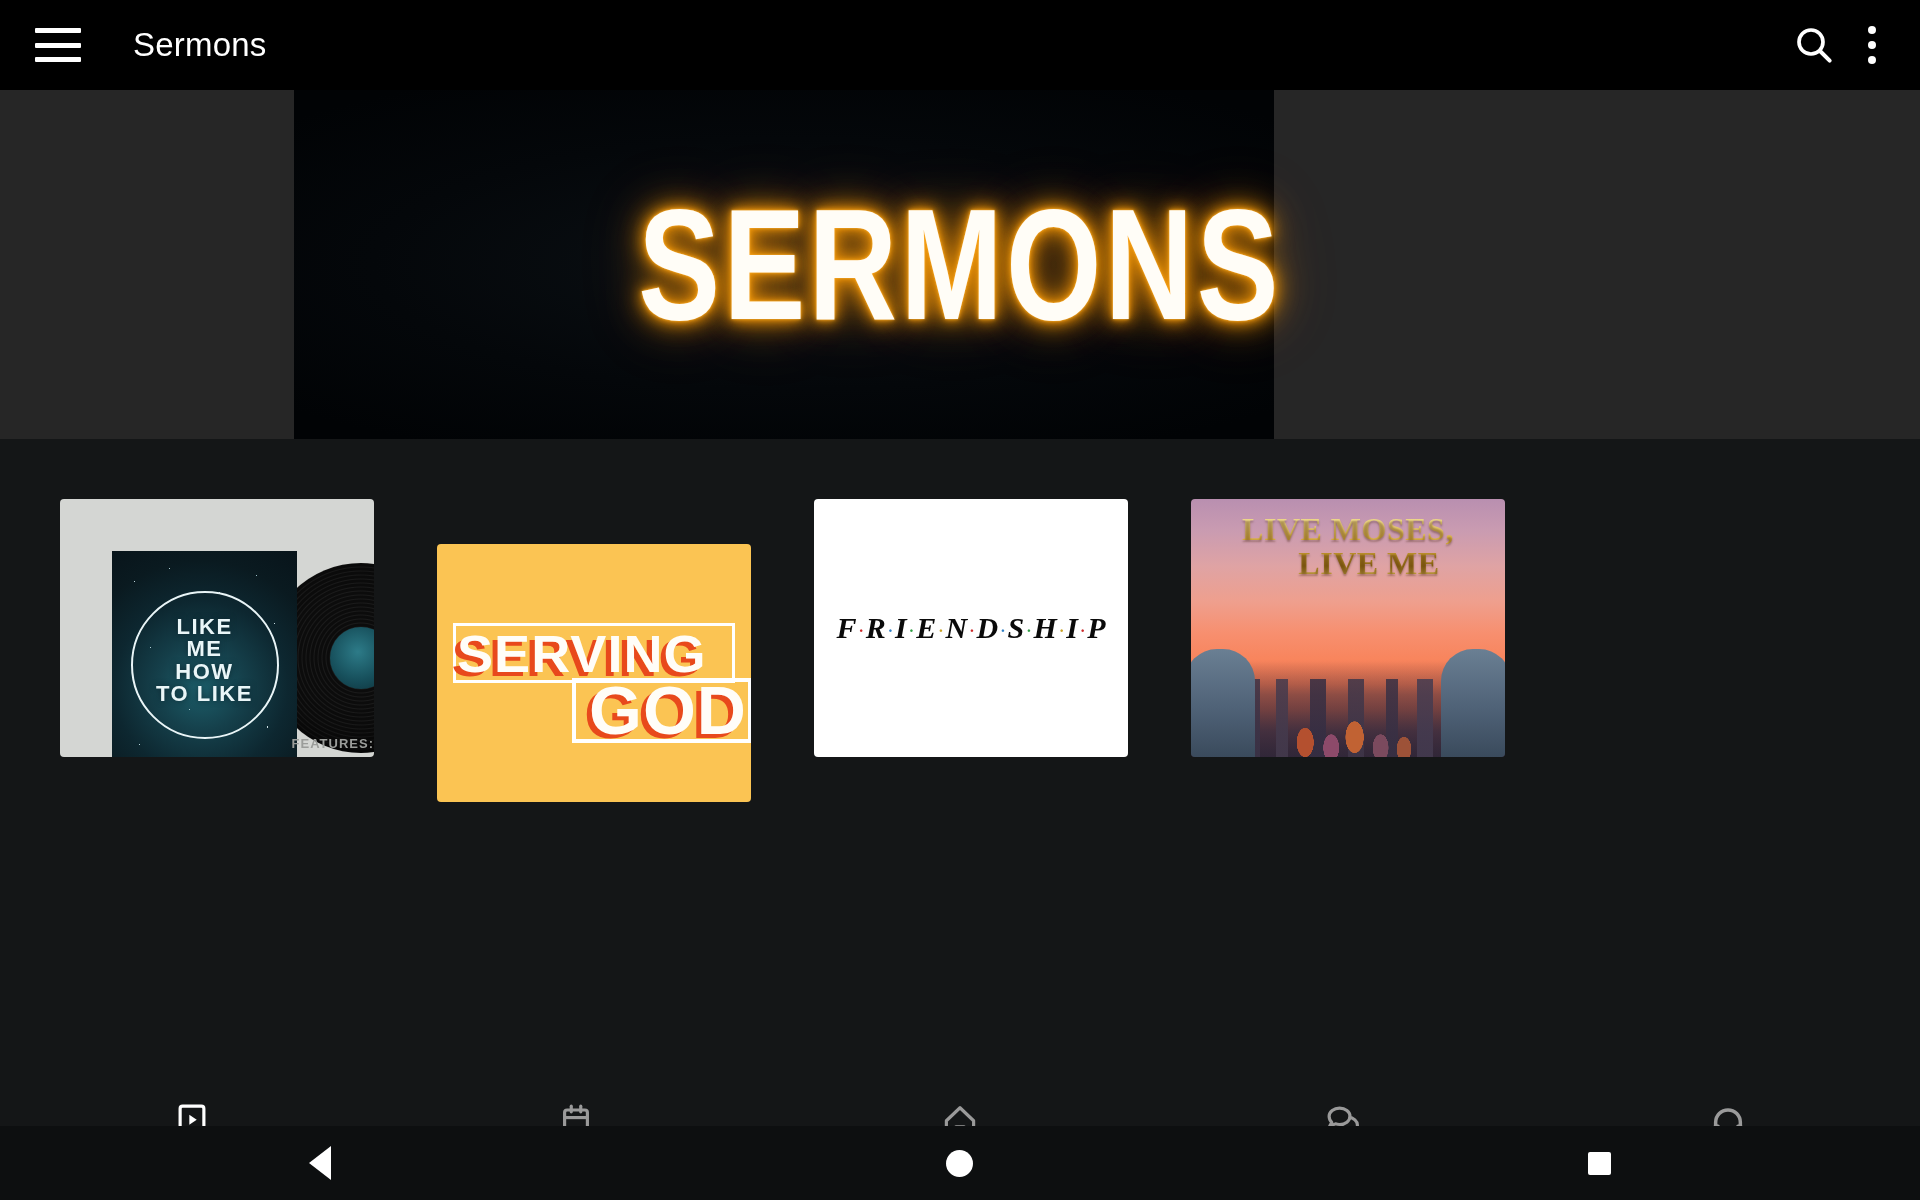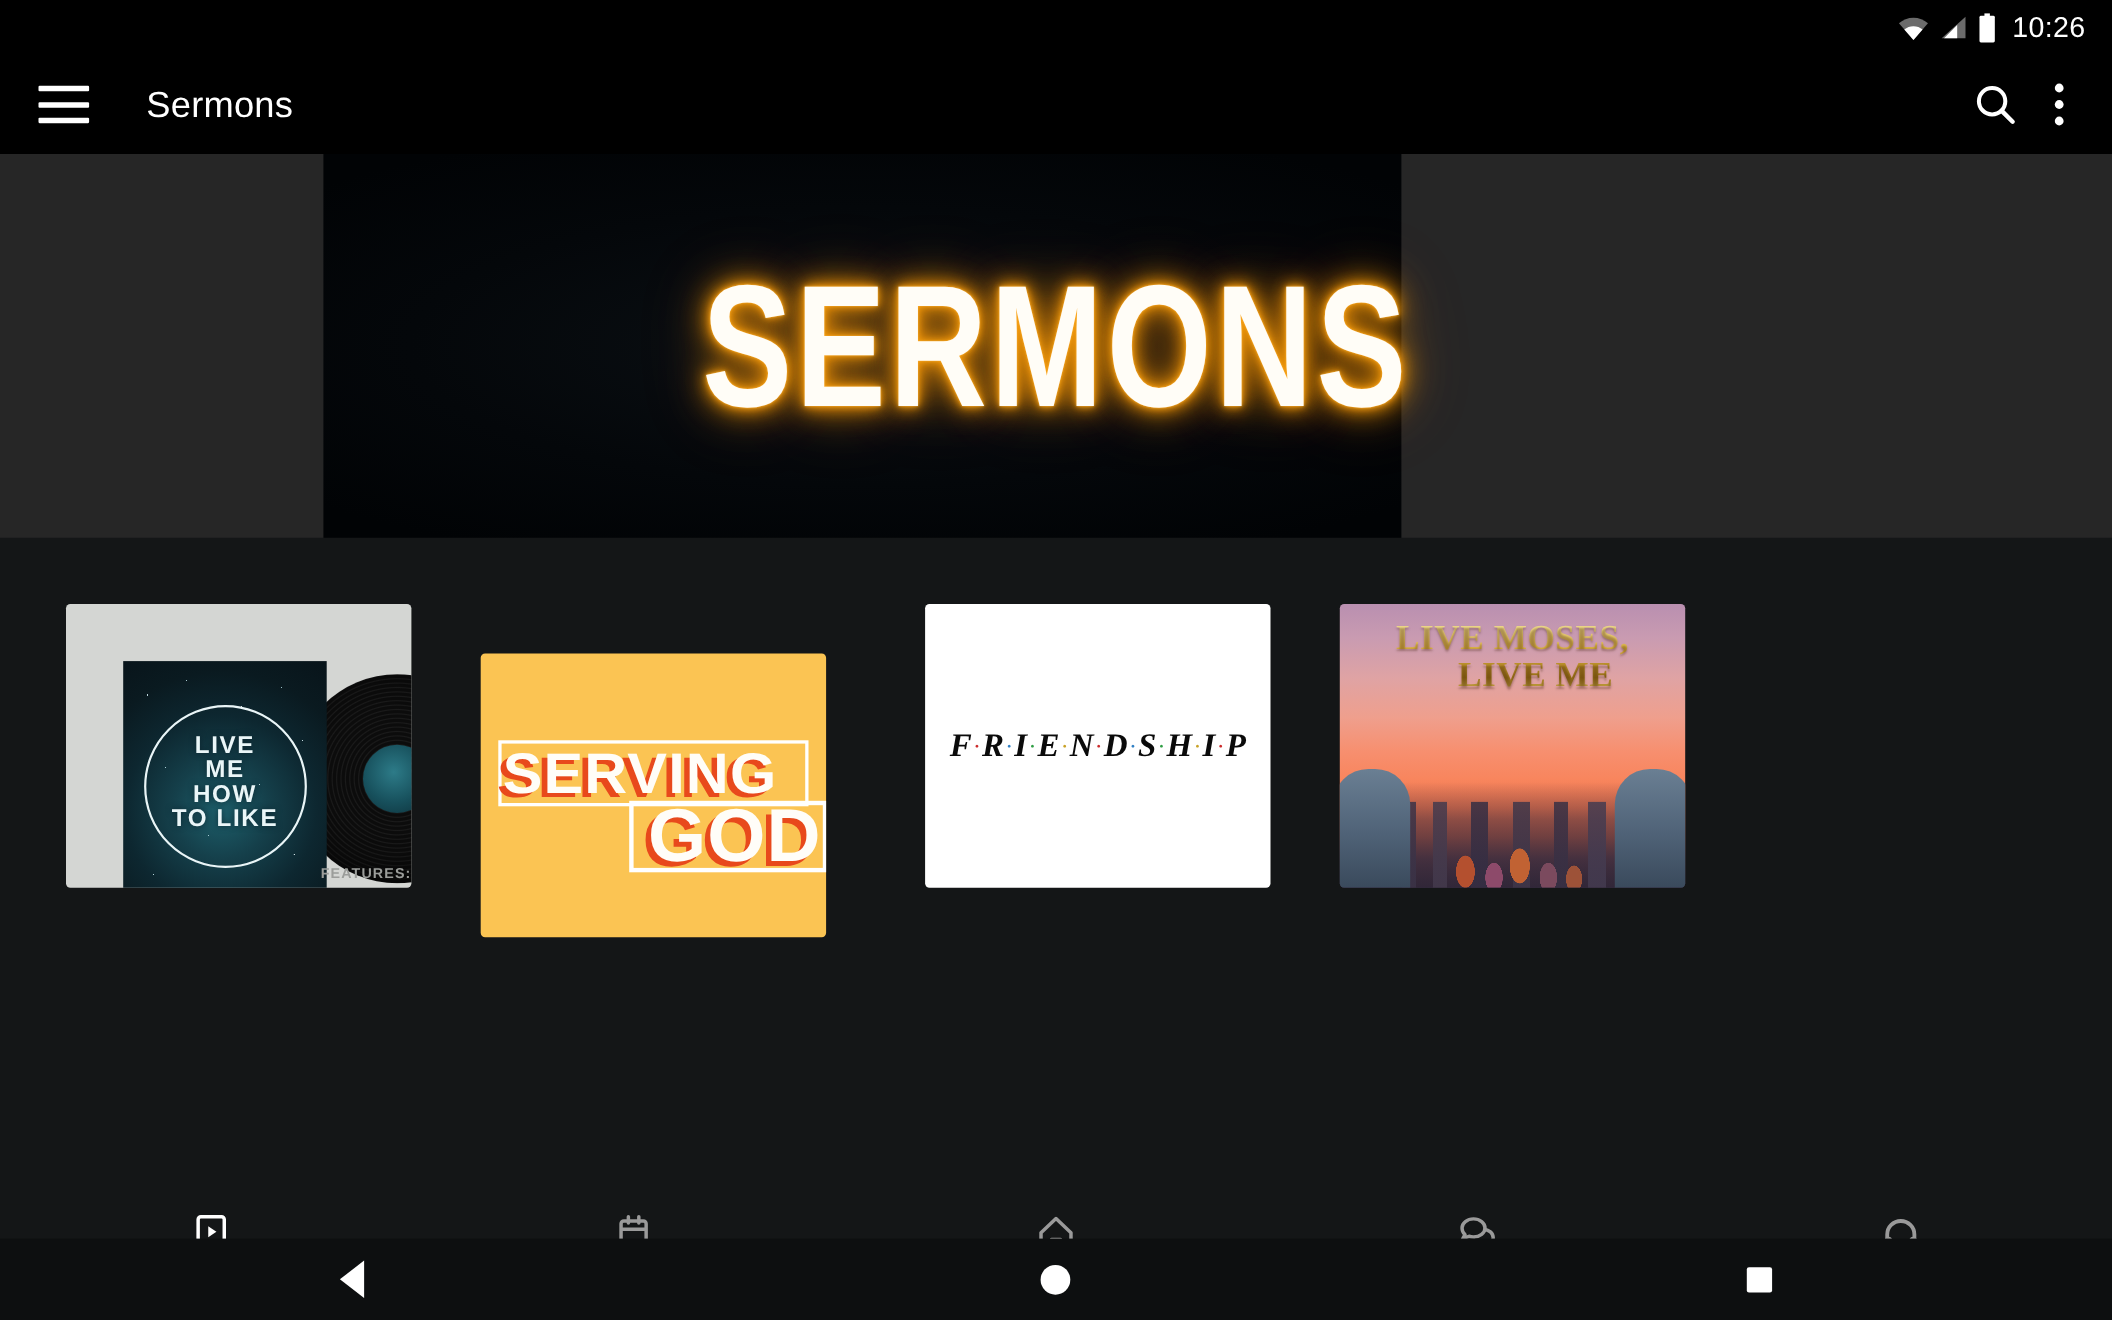--- a/index.html
+++ b/index.html
@@ -228,21 +228,21 @@
     color:#fffdf8;
     letter-spacing:1px;
     text-shadow:-5px 4px 0 #e8491c;
     z-index:3;
     white-space:nowrap;
   }
   .c2-t1 { left:20px; top:84px; font-size:52px; line-height:52px; transform:scaleX(1.04); transform-origin:left center;}
   .c2-t2 { left:152px; top:138px; font-size:68px; line-height:56px; }
 
   
-  .c3 { background:#fff;margin-left:27px; }
+  .c3 { background:#fff; }
   .c3 .friend-word {
     position:absolute;
     left:0; right:0; top:50%;
     transform:translateY(-50%);
     text-align:center;
     font-family:"Liberation Serif", serif;
     font-weight:700;
     font-style:italic;
     font-size:30px;
     letter-spacing:0px;
@@ -361,37 +361,20 @@
     border-right:22px solid #fff;
   }
   .sys-home { width:27px; height:27px; border-radius:50%; background:#fff; }
   .sys-recent { width:23px; height:23px; background:#fff; border-radius:2px; }
 </style>
 </head>
 <body>
 
 <div id="app">
 
-  <div class="status-bar">
-    <div class="status-icons">
-      <svg class="icon-wifi" viewBox="0 0 24 20">
-        <path d="M12 19.5 1 6.8C4 4.1 7.9 2.6 12 2.6S20 4.1 23 6.8Z" fill="#6b6b6b"></path>
-        <path d="M12 19.5 5.1 11.5C7 9.9 9.4 9 12 9s5 .9 6.9 2.5Z" fill="#ffffff"></path>
-      </svg>
-      <svg class="icon-signal" viewBox="0 0 24 20">
-        <path d="M22 1v18H2Z" fill="#6b6b6b"></path>
-        <path d="M15 8v11H4Z" fill="#ffffff"></path>
-      </svg>
-      <svg class="icon-batt" viewBox="0 0 14 24">
-        <rect x="4.8" y="0" width="4.4" height="2.3" fill="#ffffff"></rect>
-        <rect x="0.8" y="2.1" width="12.4" height="21.6" rx="1.2" fill="#ffffff"></rect>
-      </svg>
-    </div>
-    <div class="status-time">10:26</div>
-  </div>
 
   <div class="app-bar">
     <div class="hamburger">
       <span></span>
       <span></span>
       <span></span>
     </div>
     <div class="app-title">Sermons</div>
     <div class="bar-actions">
       <svg class="icon-search" viewBox="0 0 24 24">
@@ -414,21 +397,21 @@
   <div class="content">
 
     <div class="cards">
 
       <div class="card c1">
         <div class="vinyl"></div>
         <div class="vinyl-sleeve">
           <div class="stars"></div>
           <div class="ring"></div>
           <div class="alb-txt">
-            <div>LIVE</div>
+            <div>LIKE</div>
             <div>ME</div>
             <div>HOW</div>
             <div>TO LIKE</div>
           </div>
         </div>
         <div class="features">FEATURES:</div>
       </div>
 
       <div class="card c2">
         <div class="c2-box-a"></div>

